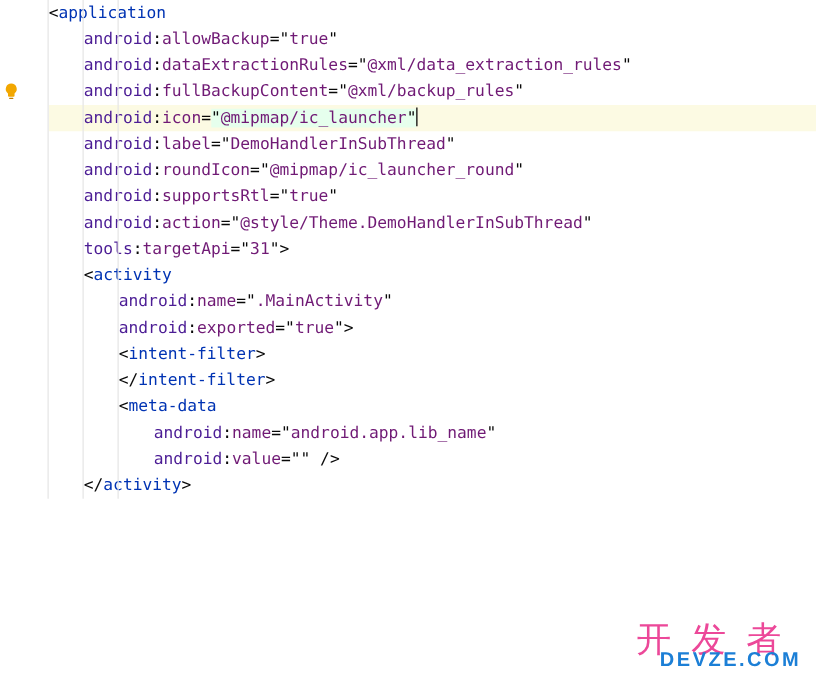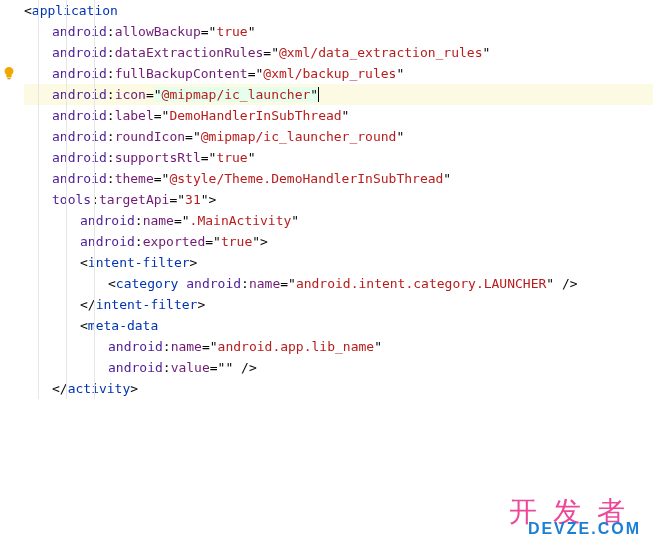--- a/index.html
+++ b/index.html
@@ -10,21 +10,21 @@
     font-size: 13px;
     line-height: 21px;
     color: #080808;
     width: 653px;
     height: 547px;
     overflow: hidden;
     position: relative;
   }
   .editor {
     position: relative;
-    padding-left: 24px;
+    padding-left: 39px;
   }
   .gutter {
     position: absolute;
     left: 0;
     top: 0;
     width: 18px;
     height: 100%;
     background: #ffffff;
   }
   .bulb {
@@ -38,21 +38,21 @@
   .line { white-space: pre; }
   .line.highlight { background: #fcfae3; }
   .i1 { padding-left: 0px; }
   .i2 { padding-left: 28px; }
   .i3 { padding-left: 56px; }
   .i4 { padding-left: 84px; }
   .tag    { color: #0033B3; } 
   .ns     { color: #4c1d95; } 
   .attr   { color: #701a75; } 
   .punct  { color: #080808; }
-  .str    { color: #b91c1c; }
+  .str    { color: #701a75; }
   .caret {
     display: inline-block;
     width: 1px; height: 15px;
     background: #000;
     vertical-align: -3px;
   }
   .hl-attrval { background: #e6ffed; }
   .guide {
     position: absolute;
     top: 0;
@@ -100,27 +100,27 @@
   <div class="guide" style="left:94px"></div>
   <div id="code">
       <div class="line i1"><span class="punct">&lt;</span><span class="tag">application</span></div>
       <div class="line i2"><span class="ns">android</span><span class="punct">:</span><span class="attr">allowBackup</span><span class="punct">="</span><span class="str">true</span><span class="punct">"</span></div>
       <div class="line i2"><span class="ns">android</span><span class="punct">:</span><span class="attr">dataExtractionRules</span><span class="punct">="</span><span class="str">@xml/data_extraction_rules</span><span class="punct">"</span></div>
       <div class="line i2"><span class="ns">android</span><span class="punct">:</span><span class="attr">fullBackupContent</span><span class="punct">="</span><span class="str">@xml/backup_rules</span><span class="punct">"</span></div>
       <div class="line i2 highlight"><span class="ns">android</span><span class="punct">:</span><span class="attr">icon</span><span class="punct">=</span><span class="punct hl-attrval">"</span><span class="str hl-attrval">@mipmap/ic_launcher</span><span class="punct hl-attrval">"</span><span class="caret"></span></div>
       <div class="line i2"><span class="ns">android</span><span class="punct">:</span><span class="attr">label</span><span class="punct">="</span><span class="str">DemoHandlerInSubThread</span><span class="punct">"</span></div>
       <div class="line i2"><span class="ns">android</span><span class="punct">:</span><span class="attr">roundIcon</span><span class="punct">="</span><span class="str">@mipmap/ic_launcher_round</span><span class="punct">"</span></div>
       <div class="line i2"><span class="ns">android</span><span class="punct">:</span><span class="attr">supportsRtl</span><span class="punct">="</span><span class="str">true</span><span class="punct">"</span></div>
-      <div class="line i2"><span class="ns">android</span><span class="punct">:</span><span class="attr">theme</span><span class="punct">="</span><span class="str">@style/Theme.DemoHandlerInSubThread</span><span class="punct">"</span></div>
+      <div class="line i2"><span class="ns">android</span><span class="punct">:</span><span class="attr">action</span><span class="punct">="</span><span class="str">@style/Theme.DemoHandlerInSubThread</span><span class="punct">"</span></div>
       <div class="line i2"><span class="ns">tools</span><span class="punct">:</span><span class="attr">targetApi</span><span class="punct">="</span><span class="str">31</span><span class="punct">"&gt;</span></div>
+      <div class="line i2"><span class="punct">&lt;</span><span class="tag">activity</span></div>
       <div class="line i3"><span class="ns">android</span><span class="punct">:</span><span class="attr">name</span><span class="punct">="</span><span class="str">.MainActivity</span><span class="punct">"</span></div>
       <div class="line i3"><span class="ns">android</span><span class="punct">:</span><span class="attr">exported</span><span class="punct">="</span><span class="str">true</span><span class="punct">"&gt;</span></div>
       <div class="line i3"><span class="punct">&lt;</span><span class="tag">intent-filter</span><span class="punct">&gt;</span></div>
       <div class="line i4"><span class="punct"></span></div>
-      <div class="line i4"><span class="punct">&lt;</span><span class="tag">category</span><span class="punct"> </span><span class="ns">android</span><span class="punct">:</span><span class="attr">name</span><span class="punct">="</span><span class="str">android.intent.category.LAUNCHER</span><span class="punct">" /&gt;</span></div>
       <div class="line i3"><span class="punct">&lt;/</span><span class="tag">intent-filter</span><span class="punct">&gt;</span></div>
       <div class="line i3"><span class="punct"></span></div>
       <div class="line i3"><span class="punct">&lt;</span><span class="tag">meta-data</span></div>
       <div class="line i4"><span class="ns">android</span><span class="punct">:</span><span class="attr">name</span><span class="punct">="</span><span class="str">android.app.lib_name</span><span class="punct">"</span></div>
       <div class="line i4"><span class="ns">android</span><span class="punct">:</span><span class="attr">value</span><span class="punct">="</span><span class="str"></span><span class="punct">" /&gt;</span></div>
       <div class="line i2"><span class="punct">&lt;/</span><span class="tag">activity</span><span class="punct">&gt;</span></div>
     </div>
 </div>
 
 <div class="watermark">

